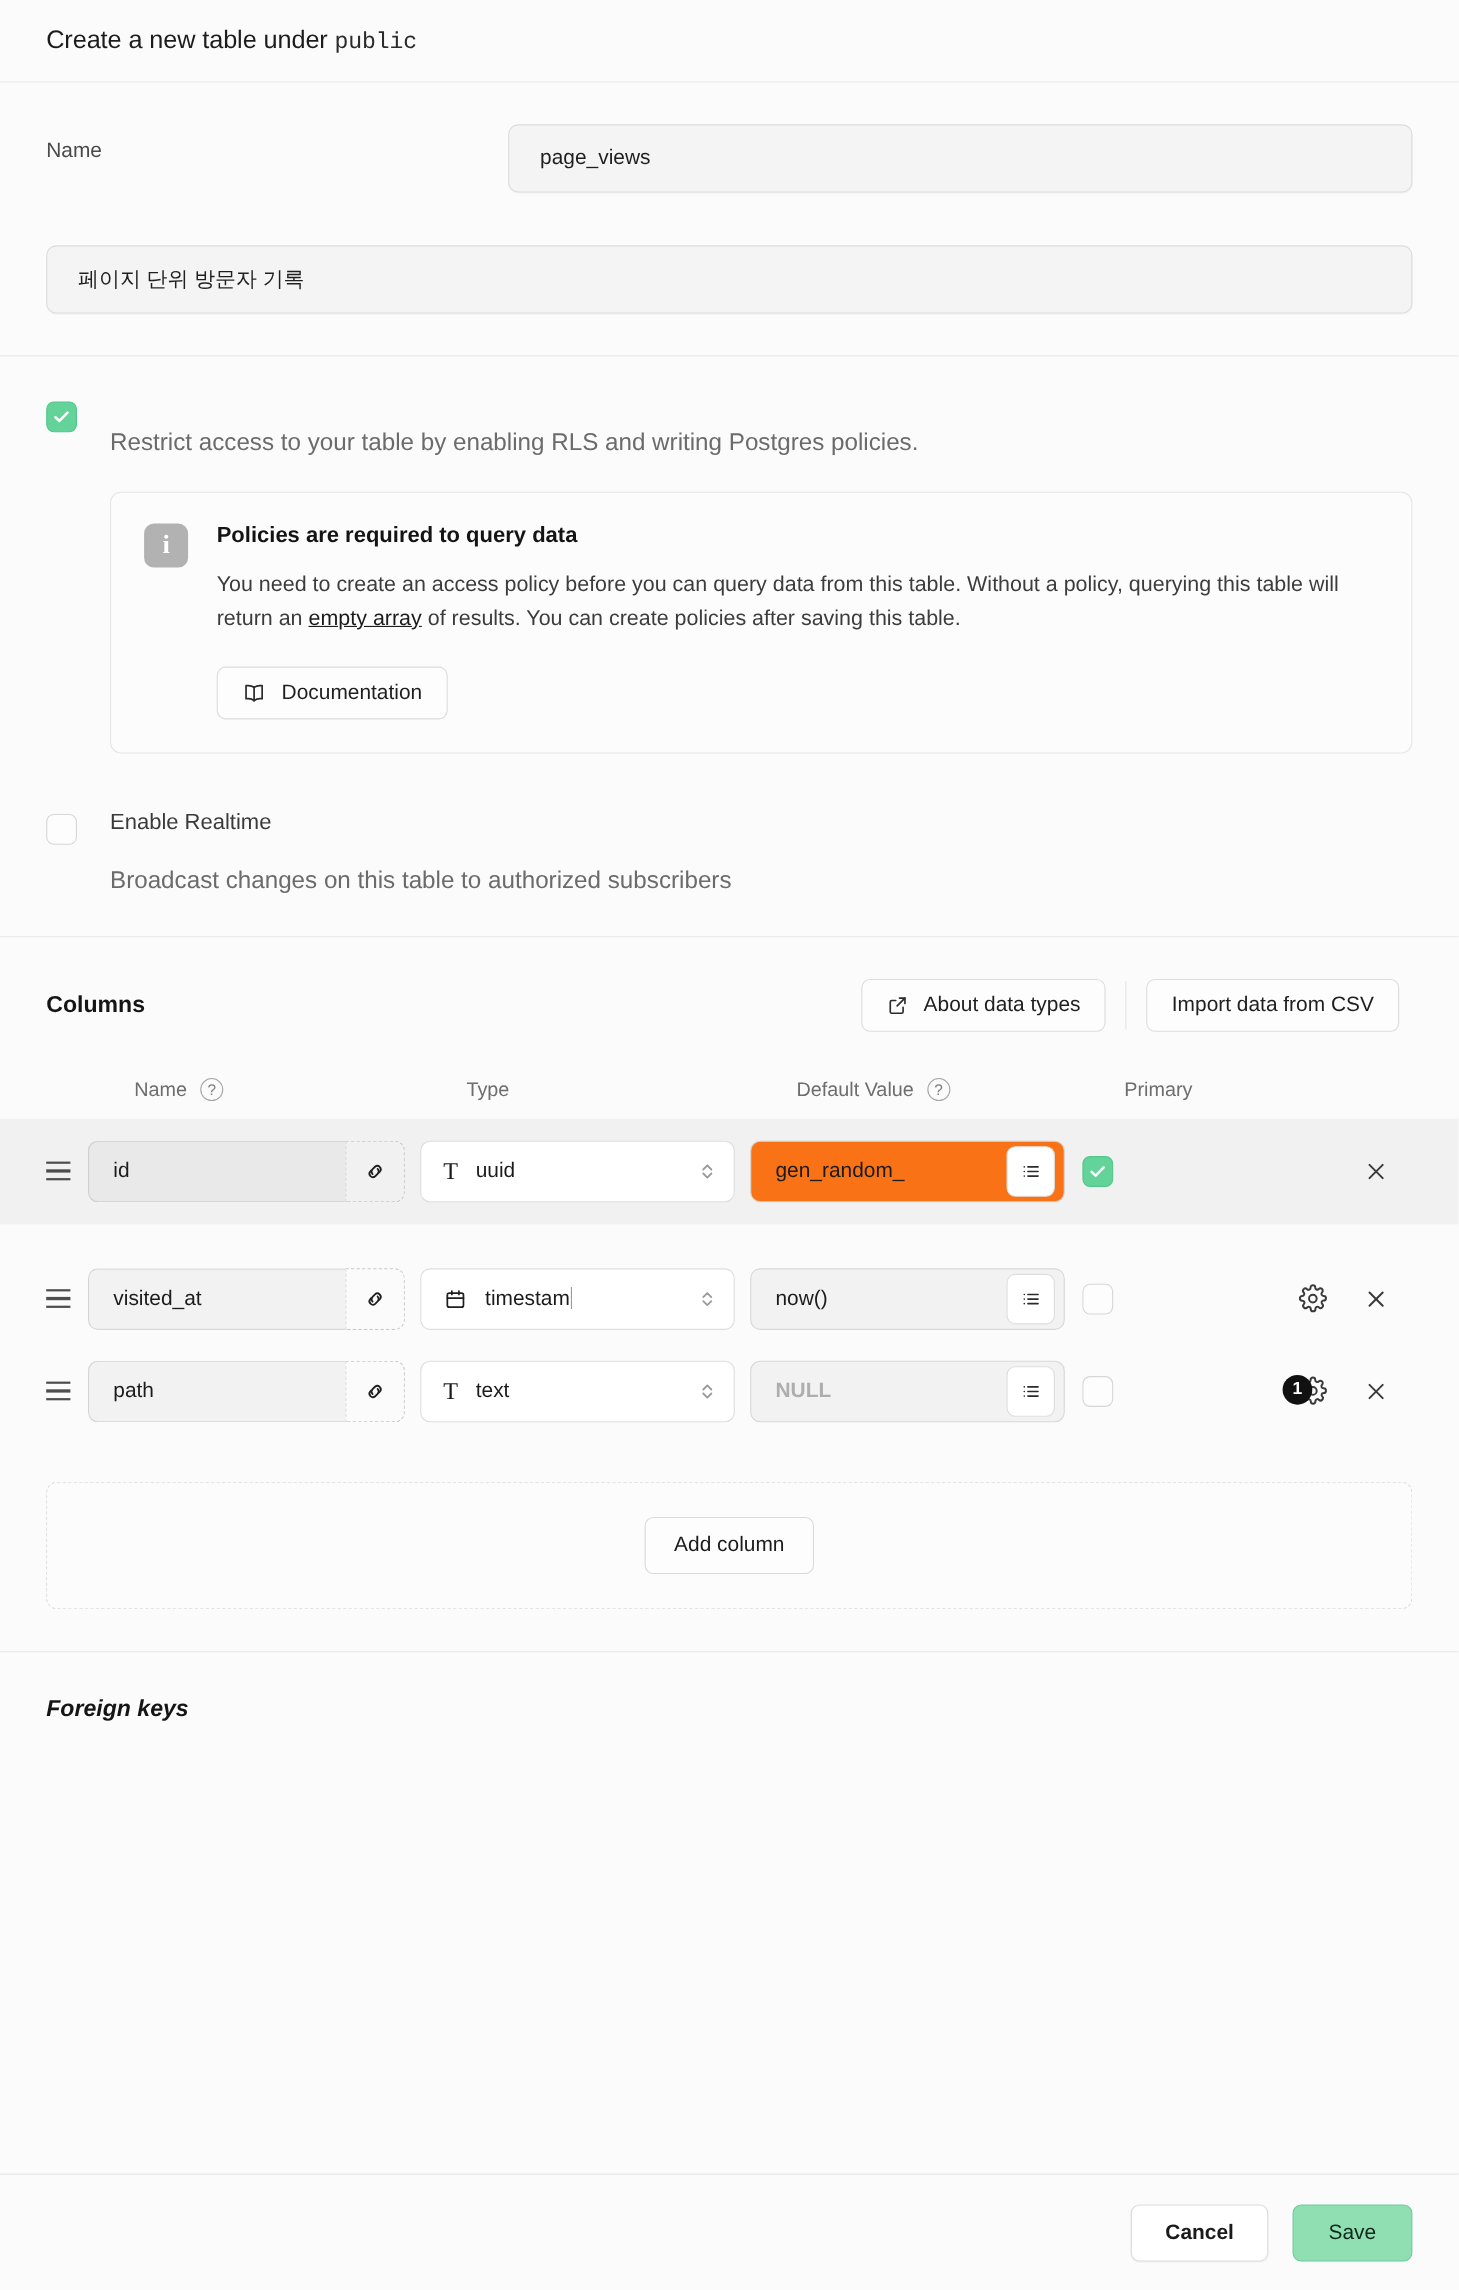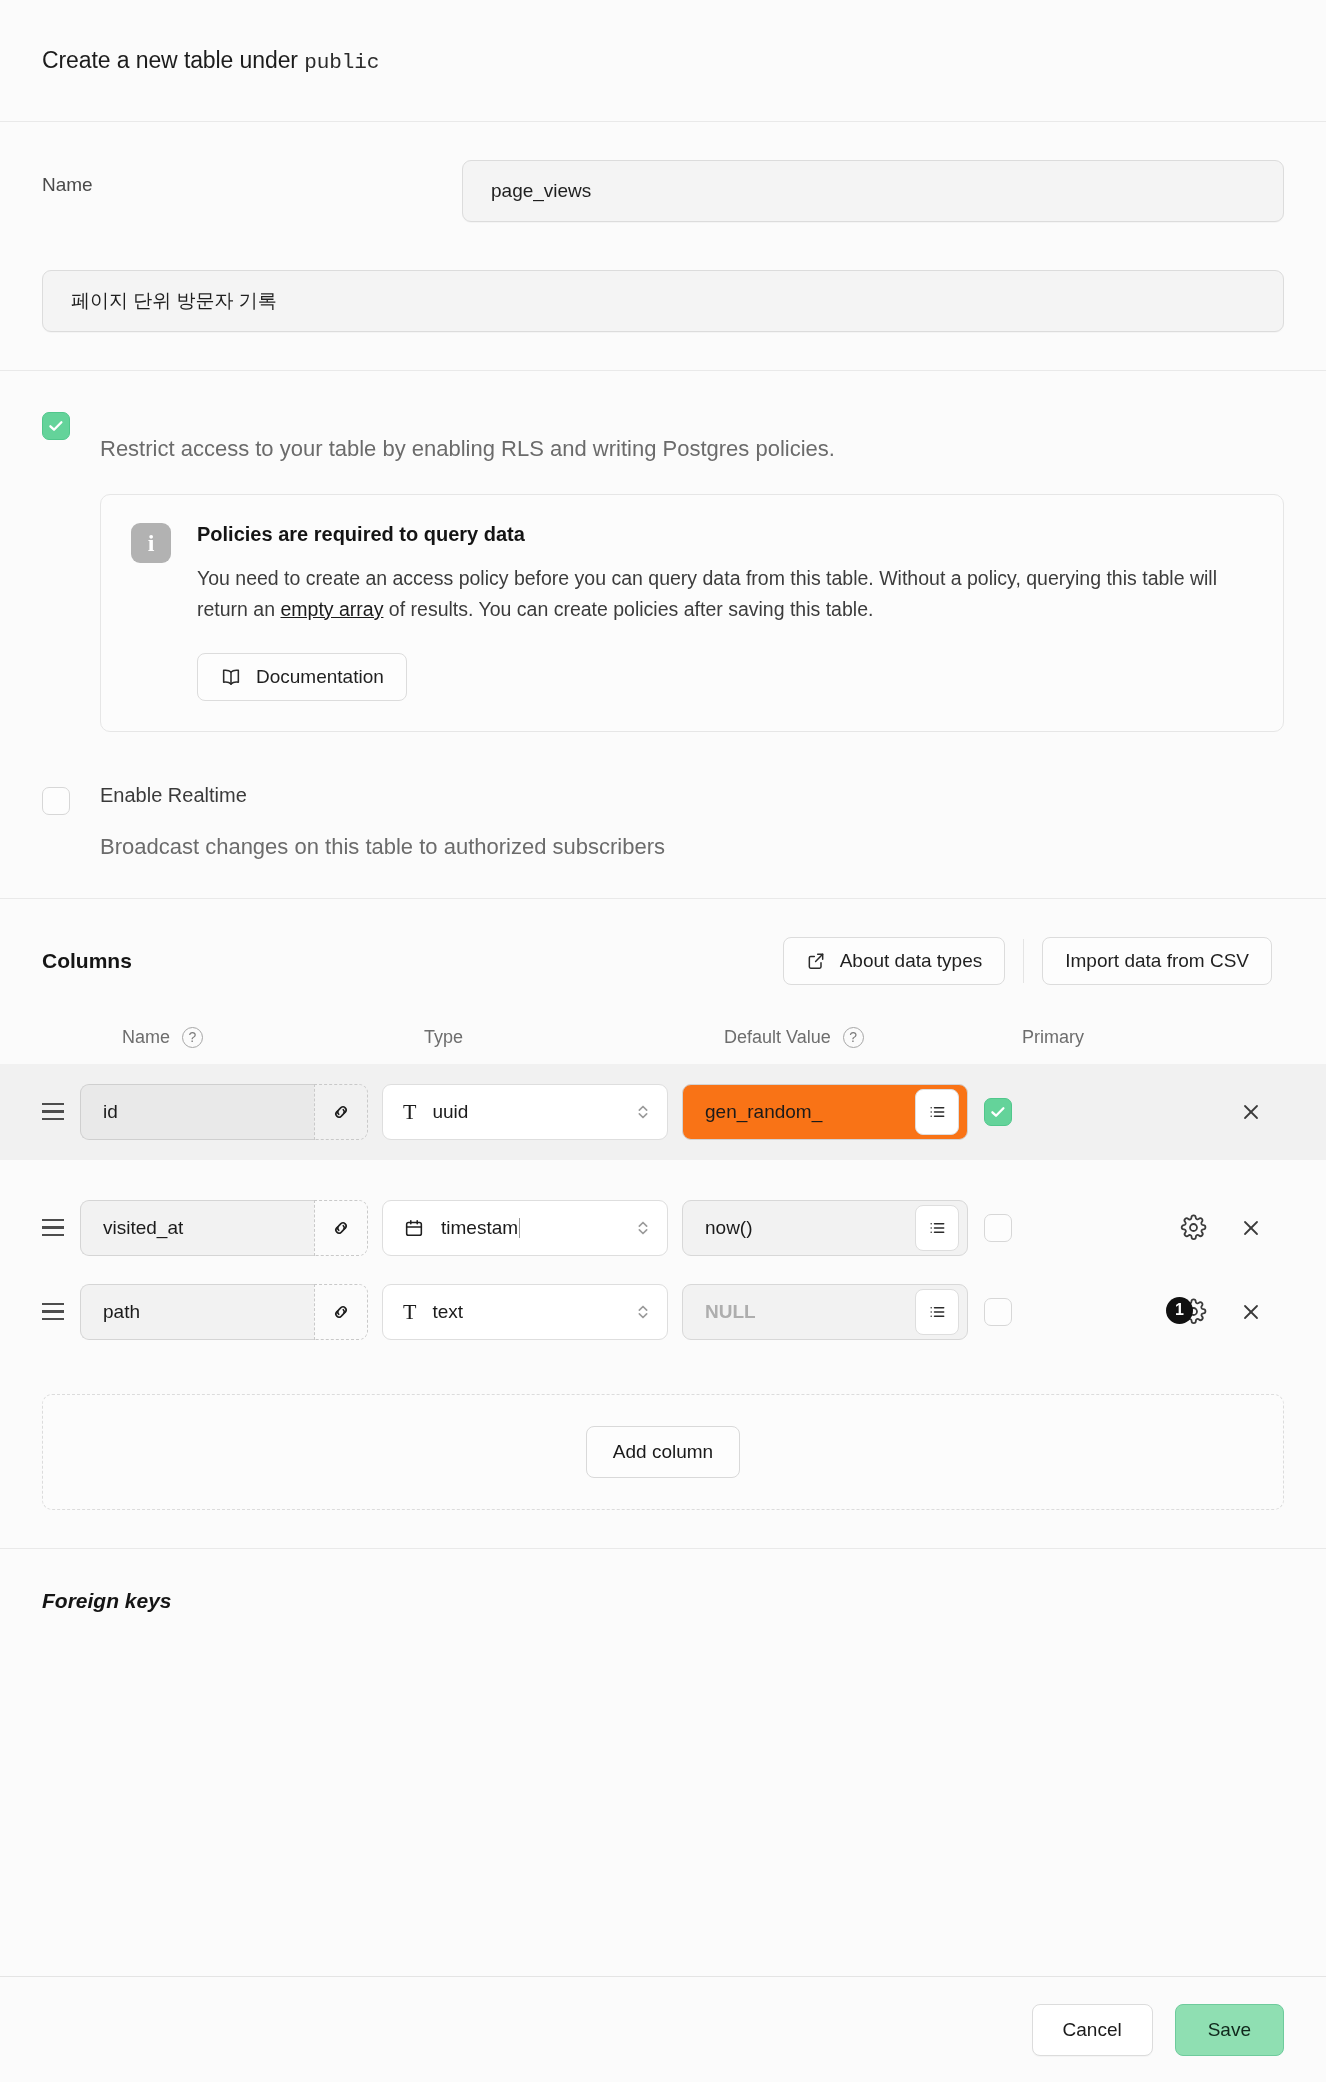--- a/index.html
+++ b/index.html
@@ -10,21 +10,21 @@
     background: #fbfbfb;
     font-family: "Liberation Sans", sans-serif;
     color: #1f1f1f;
     overflow: hidden;
     position: relative;
   }
   .mono { font-family: "Liberation Mono", monospace; }
 
   
   .panel-header {
-    height: 122px;
+    height: 75px;
     display: flex;
     align-items: center;
     padding: 0 42px;
     border-bottom: 1px solid #e9e9e9;
     background: #fbfbfb;
   }
   .panel-title { font-size: 23px; color: #1c1c1c; letter-spacing: -0.1px; }
   .panel-title .mono { font-size: 21px; color: #2b2b2b; }
 
   
@@ -339,20 +339,21 @@
   }
   .cancel-btn {
     border: 1px solid #dcdcdc;
     border-radius: 8px;
     background: #ffffff;
     padding: 14px 30px;
     font-size: 19px;
     color: #1a1a1a;
     cursor: pointer;
     box-shadow: 0 1px 1px rgba(0,0,0,0.03);
+    font-weight: bold;
   }
   .save-btn {
     border: 1px solid #6ecb9c;
     border-radius: 8px;
     background: #8fdfb2;
     padding: 14px 32px;
     font-size: 19px;
     color: #10281c;
     cursor: pointer;
   }

